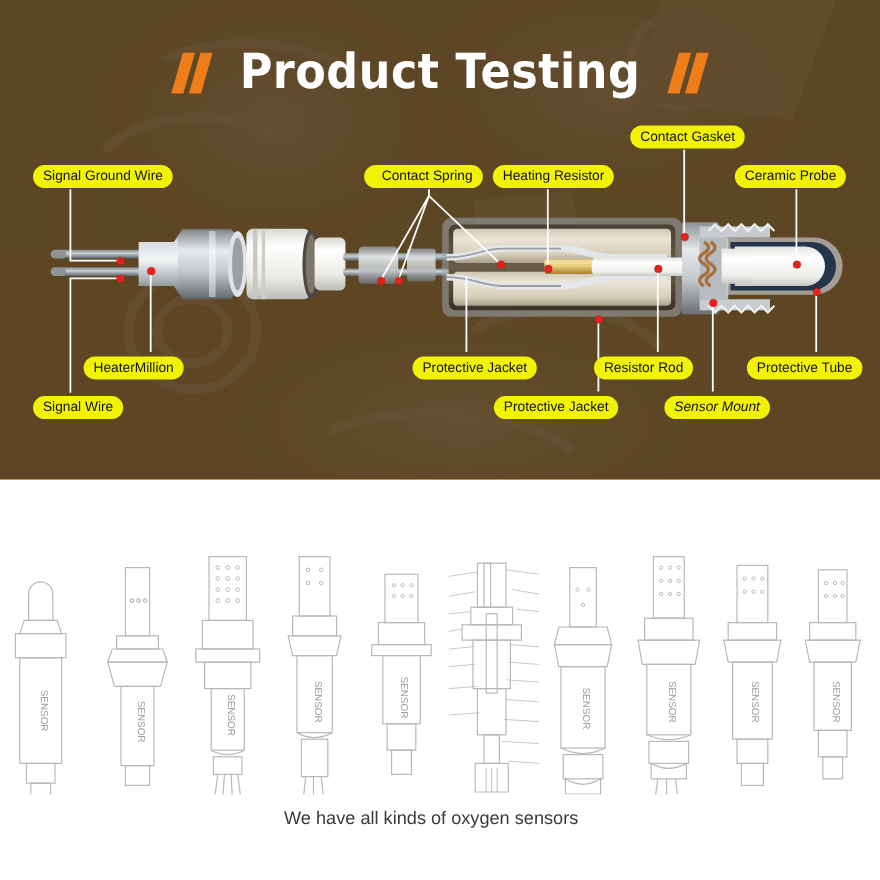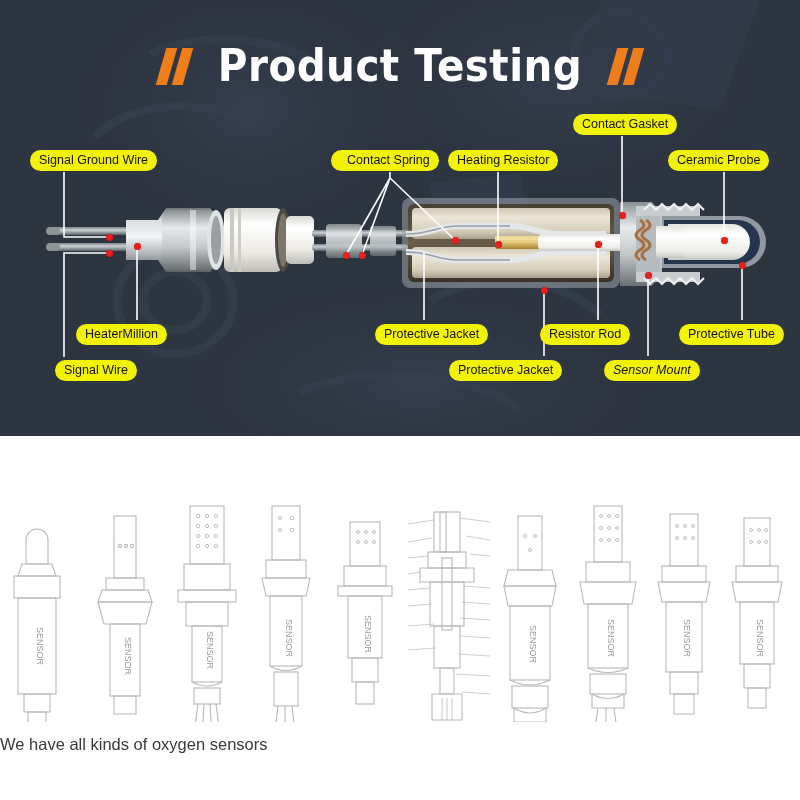--- a/index.html
+++ b/index.html
@@ -2,21 +2,21 @@
 <html><head>
 <meta charset="utf-8">
 <style>
   html,body{margin:0;padding:0;}
   body{width:800px;height:800px;background:#ffffff;
        font-family:"Liberation Sans",sans-serif;overflow:hidden;}
   #page{position:relative;width:800px;height:800px;overflow:hidden;}
 
   
   .hero{position:absolute;left:0;top:0;width:800px;height:436px;
-        background:#404040;overflow:hidden;}
+        background:#a16207;overflow:hidden;}
   .hero-photo{position:absolute;inset:0;opacity:.5;}
   .hero-photo svg{width:100%;height:100%;display:block;}
 
   
   .title-row{position:absolute;left:0;top:38px;width:800px;height:56px;
              display:flex;align-items:center;justify-content:center;gap:14px;}
   .slash{display:inline-flex;gap:5px;}
   .slash i{display:block;width:11px;height:37px;background:#ef7d1a;
            transform:skewX(-16deg);}
   .title-text{font-size:44px;line-height:44px;font-weight:bold;color:#ffffff;
@@ -38,21 +38,21 @@
 
   
   .dot{position:absolute;width:7px;height:7px;border-radius:50%;
        background:#e8201b;box-shadow:0 0 1px rgba(0,0,0,.5);}
 
   
   .gallery{position:absolute;left:0;top:478px;width:800px;height:322px;
            background:#ffffff;}
   .gallery-row{position:absolute;left:0;top:14px;width:800px;height:230px;}
   .gallery-row svg{display:block;}
-  .caption{position:absolute;left:0;top:735px;width:784px;text-align:left;
+  .caption{position:absolute;left:0;top:735px;width:784px;text-align:center;
            font-size:16.5px;color:#3a3a3a;font-family:"Liberation Sans",sans-serif;}
 </style>
 </head>
 <body>
 
 <div id="page">
 
   <div class="hero">
 
     <div class="hero-photo">
@@ -257,21 +257,21 @@
       <span class="dot" style="left:739px;top:262px;"></span>
     </div>
 
     <div>
       <span class="pill" style="left:30px;top:150px;">Signal Ground Wire</span>
       <span class="pill" style="left:331px;top:150px;padding-left:16px;">Contact Spring</span>
       <span class="pill" style="left:448px;top:150px;">Heating Resistor</span>
       <span class="pill" style="left:573px;top:114px;">Contact Gasket</span>
       <span class="pill" style="left:668px;top:150px;">Ceramic Probe</span>
       <span class="pill" style="left:76px;top:324px;text-align:center;">HeaterMillion</span>
-      <span class="pill" style="left:30px;top:360px;margin-left:25px;">Signal Wire</span>
+      <span class="pill" style="left:30px;top:360px;">Signal Wire</span>
       <span class="pill" style="left:375px;top:324px;">Protective Jacket</span>
       <span class="pill" style="left:449px;top:360px;">Protective Jacket</span>
       <span class="pill" style="left:540px;top:324px;">Resistor Rod</span>
       <span class="pill" style="left:604px;top:360px;font-style:italic;">Sensor Mount</span>
       <span class="pill" style="left:679px;top:324px;">Protective Tube</span>
     </div>
   </div>
 
   <div class="gallery">
     <div class="gallery-row">

